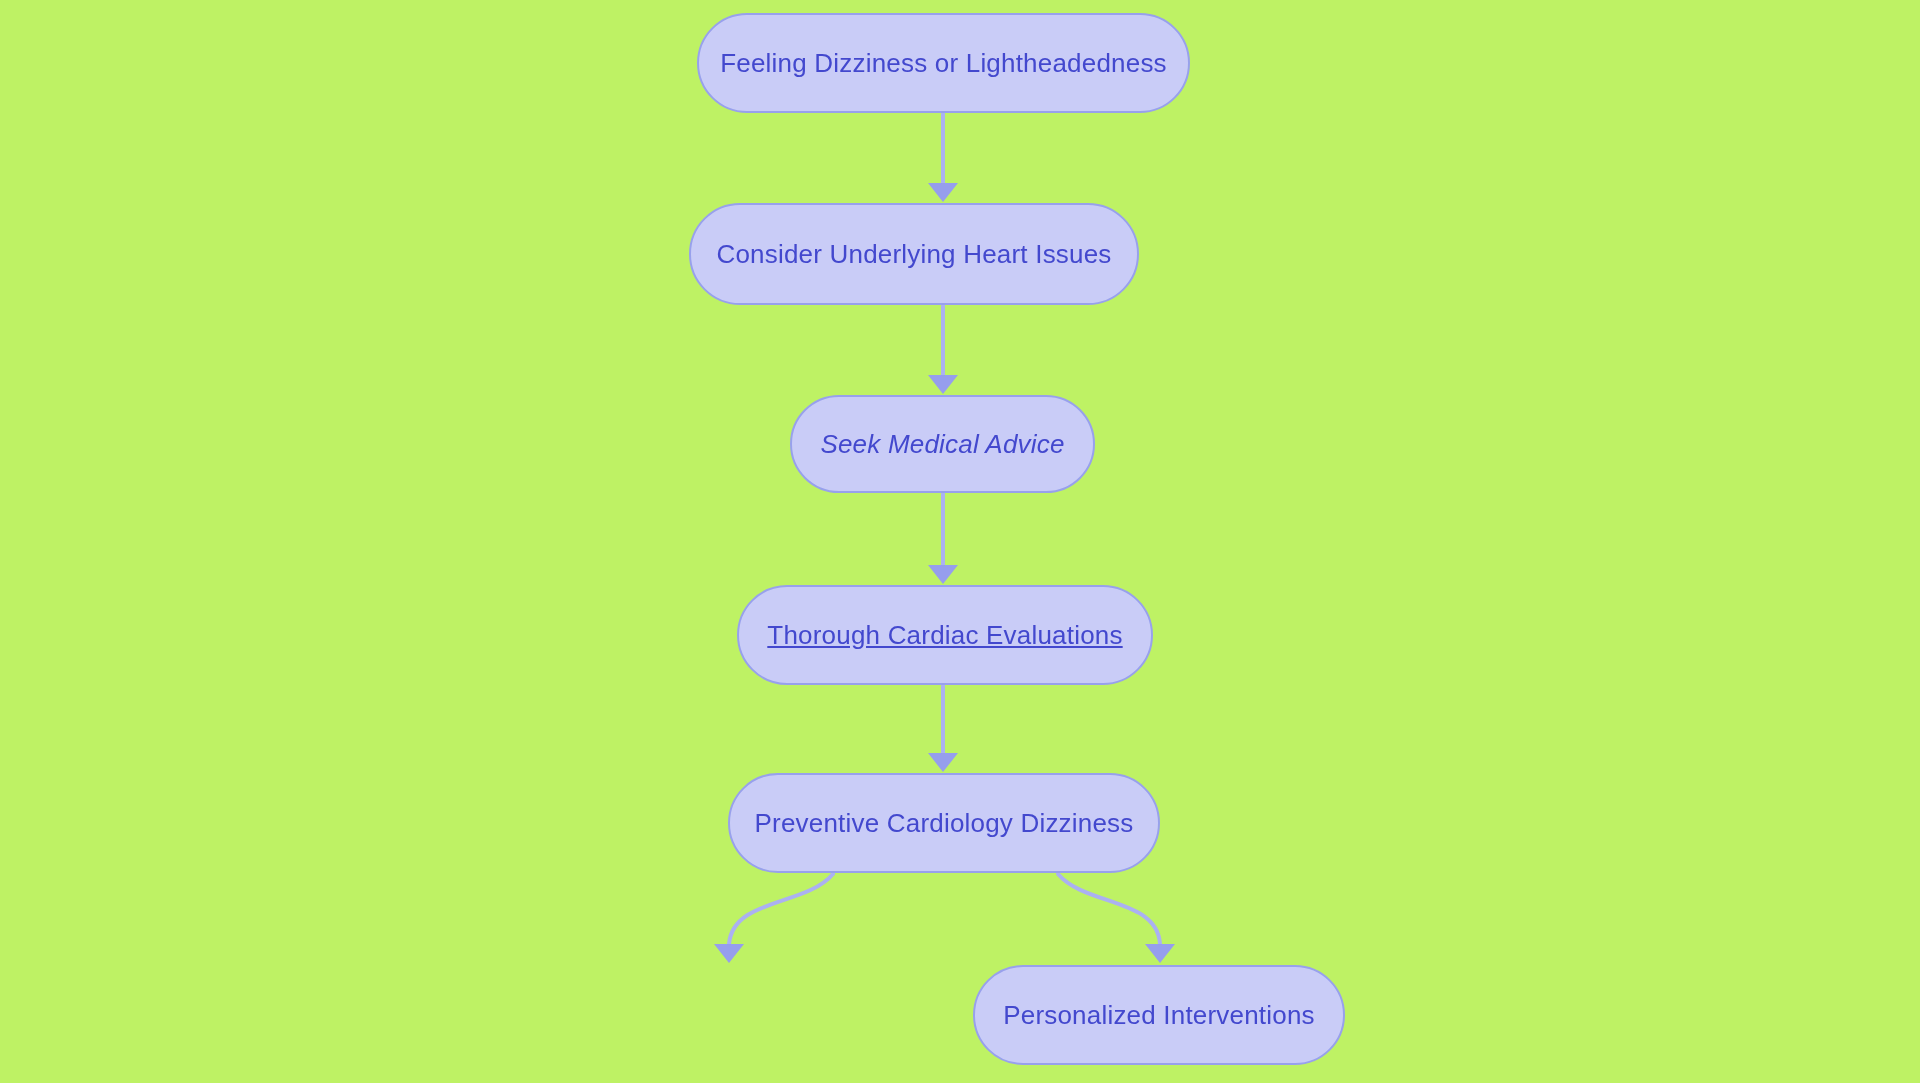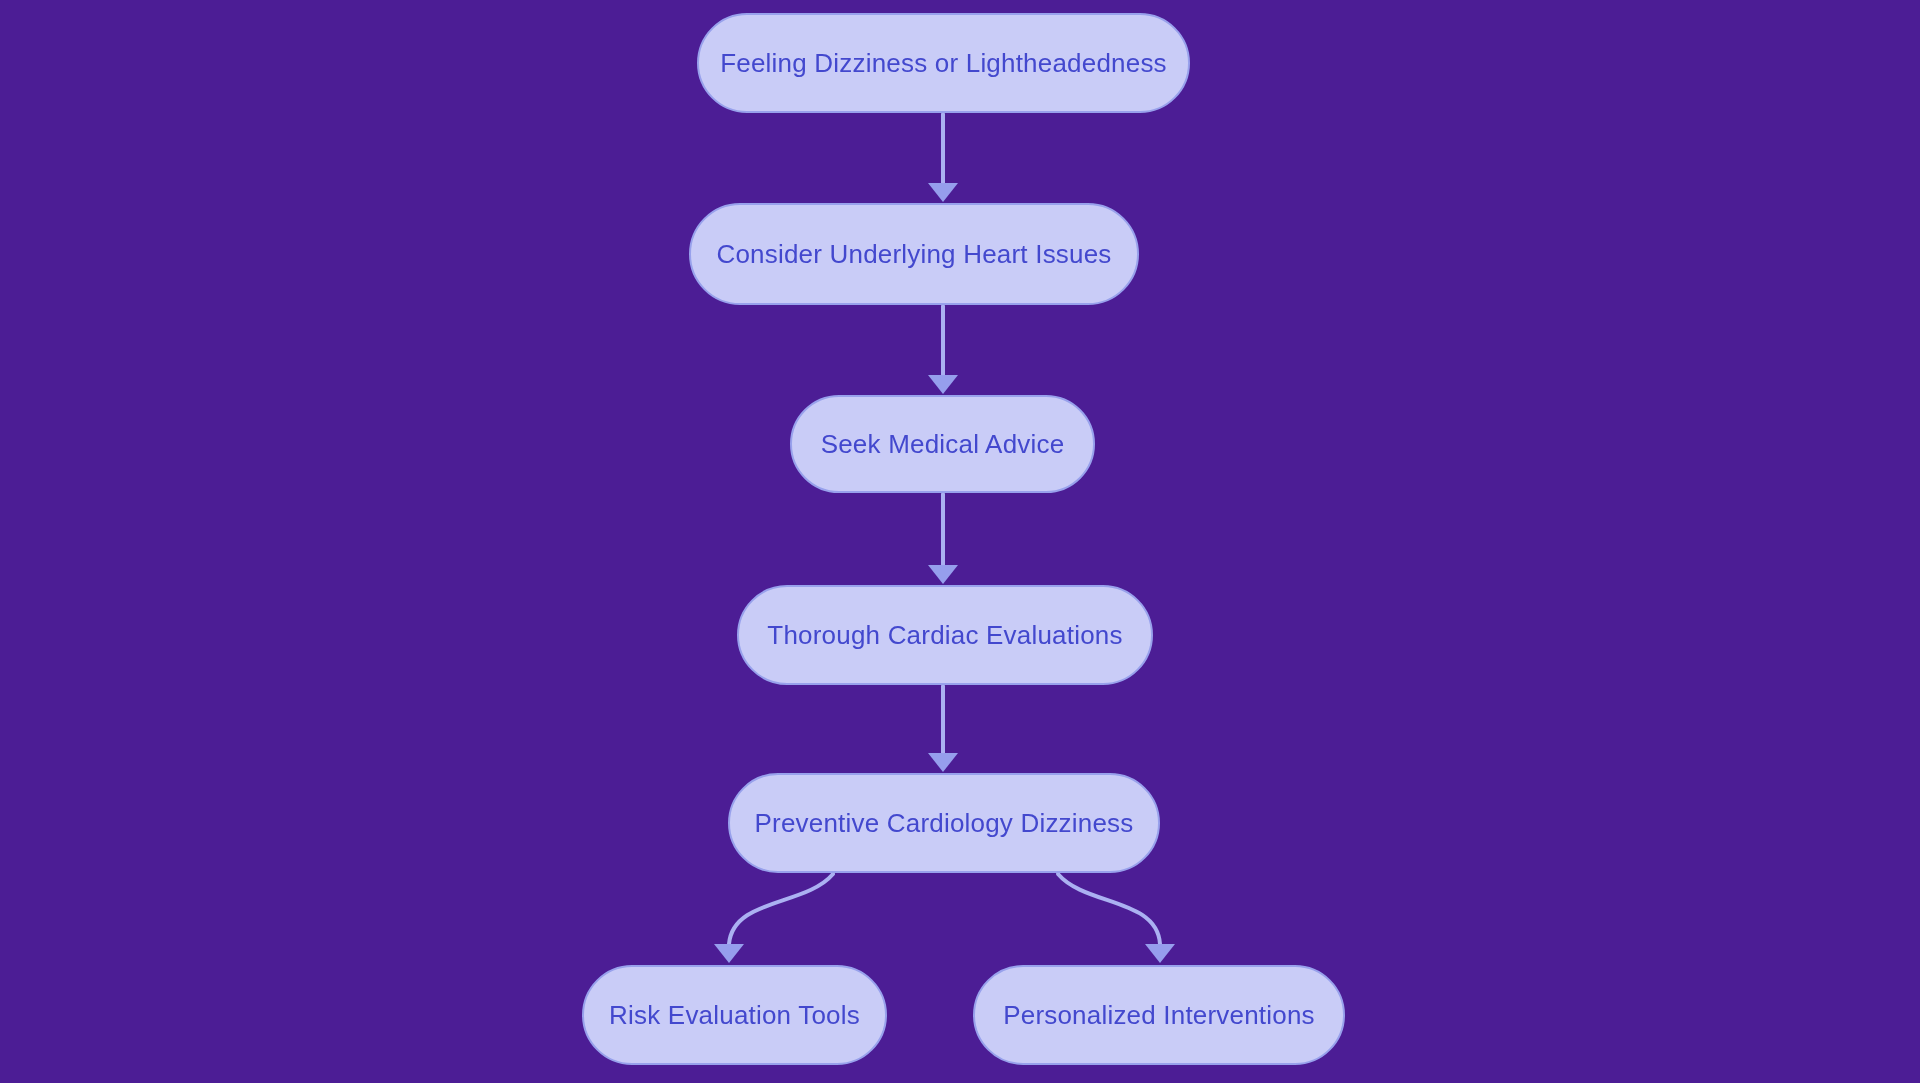--- a/index.html
+++ b/index.html
@@ -5,21 +5,21 @@
   html, body {
     margin: 0;
     padding: 0;
     background: #ffffff;
     font-family: "Liberation Sans", "DejaVu Sans", sans-serif;
   }
   .canvas {
     position: relative;
     width: 1920px;
     height: 1083px;
-    background: #4c1d95;
+    background: #bef264;
     overflow: hidden;
   }
   .edges-layer {
     position: absolute;
     left: 0;
     top: 0;
     width: 1920px;
     height: 1083px;
     pointer-events: none;
   }
@@ -34,22 +34,22 @@
     letter-spacing: 0.2px;
     display: flex;
     align-items: center;
     justify-content: center;
     text-align: center;
     white-space: nowrap;
   }
   
   .n1 { left: 697px; top:  13px; width: 493px; height: 100px; }
   .n2 { left: 689px; top: 203px; width: 450px; height: 102px; }
-  .n3 { left: 790px; top: 395px; width: 305px; height:  98px; }
-  .n4 { left: 737px; top: 585px; width: 416px; height: 100px; }
+  .n3 { left: 790px; top: 395px; width: 305px; height:  98px; font-style: italic; }
+  .n4 { left: 737px; top: 585px; width: 416px; height: 100px; text-decoration: underline; }
   .n5 { left: 728px; top: 773px; width: 432px; height: 100px; }
   .n6 { left: 582px; top: 965px; width: 305px; height: 100px; }
   .n7 { left: 973px; top: 965px; width: 372px; height: 100px; }
   .edge-line {
     fill: none;
     stroke: #abb1f2;
     stroke-width: 4;
     stroke-linecap: round;
   }
   .edge-head {
@@ -108,21 +108,18 @@
   </div>
 
   <div class="node n4">
     <span>Thorough Cardiac Evaluations</span>
   </div>
 
   <div class="node n5">
     <span>Preventive Cardiology Dizziness</span>
   </div>
 
-  <div class="node n6">
-    <span>Risk Evaluation Tools</span>
-  </div>
 
   <div class="node n7">
     <span>Personalized Interventions</span>
   </div>
 
 </div>
 
 </body></html>

